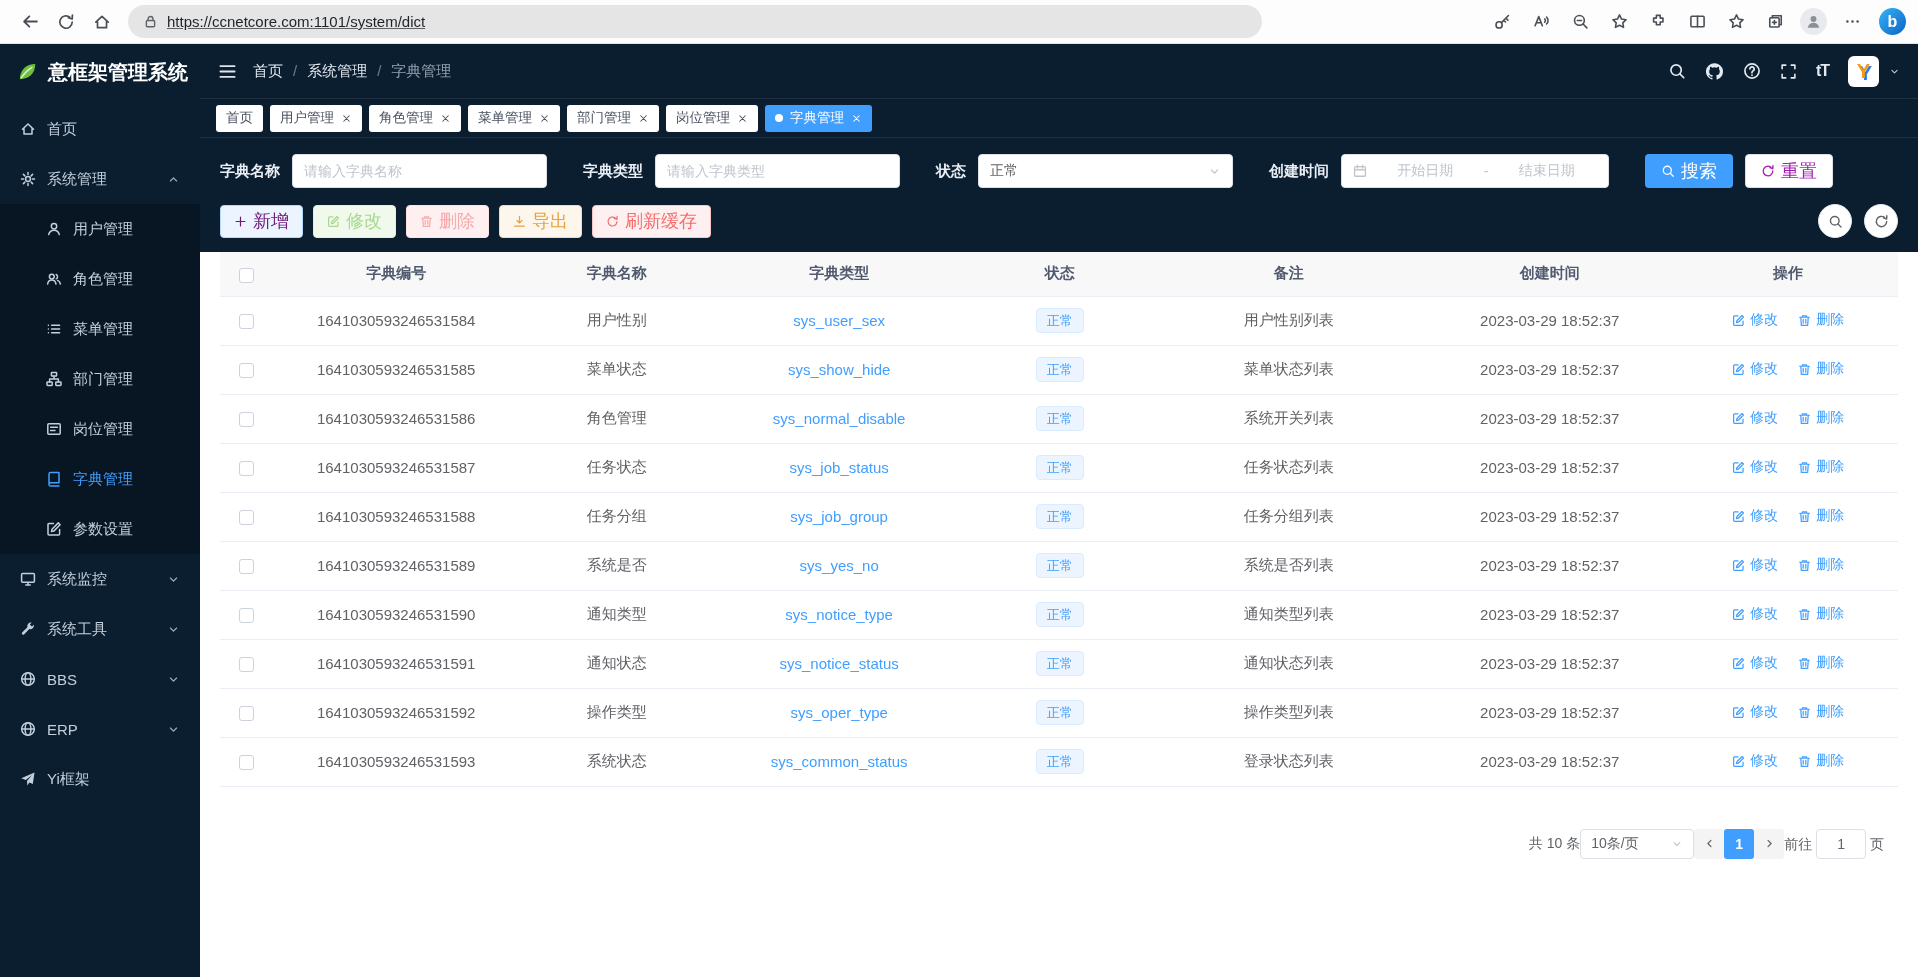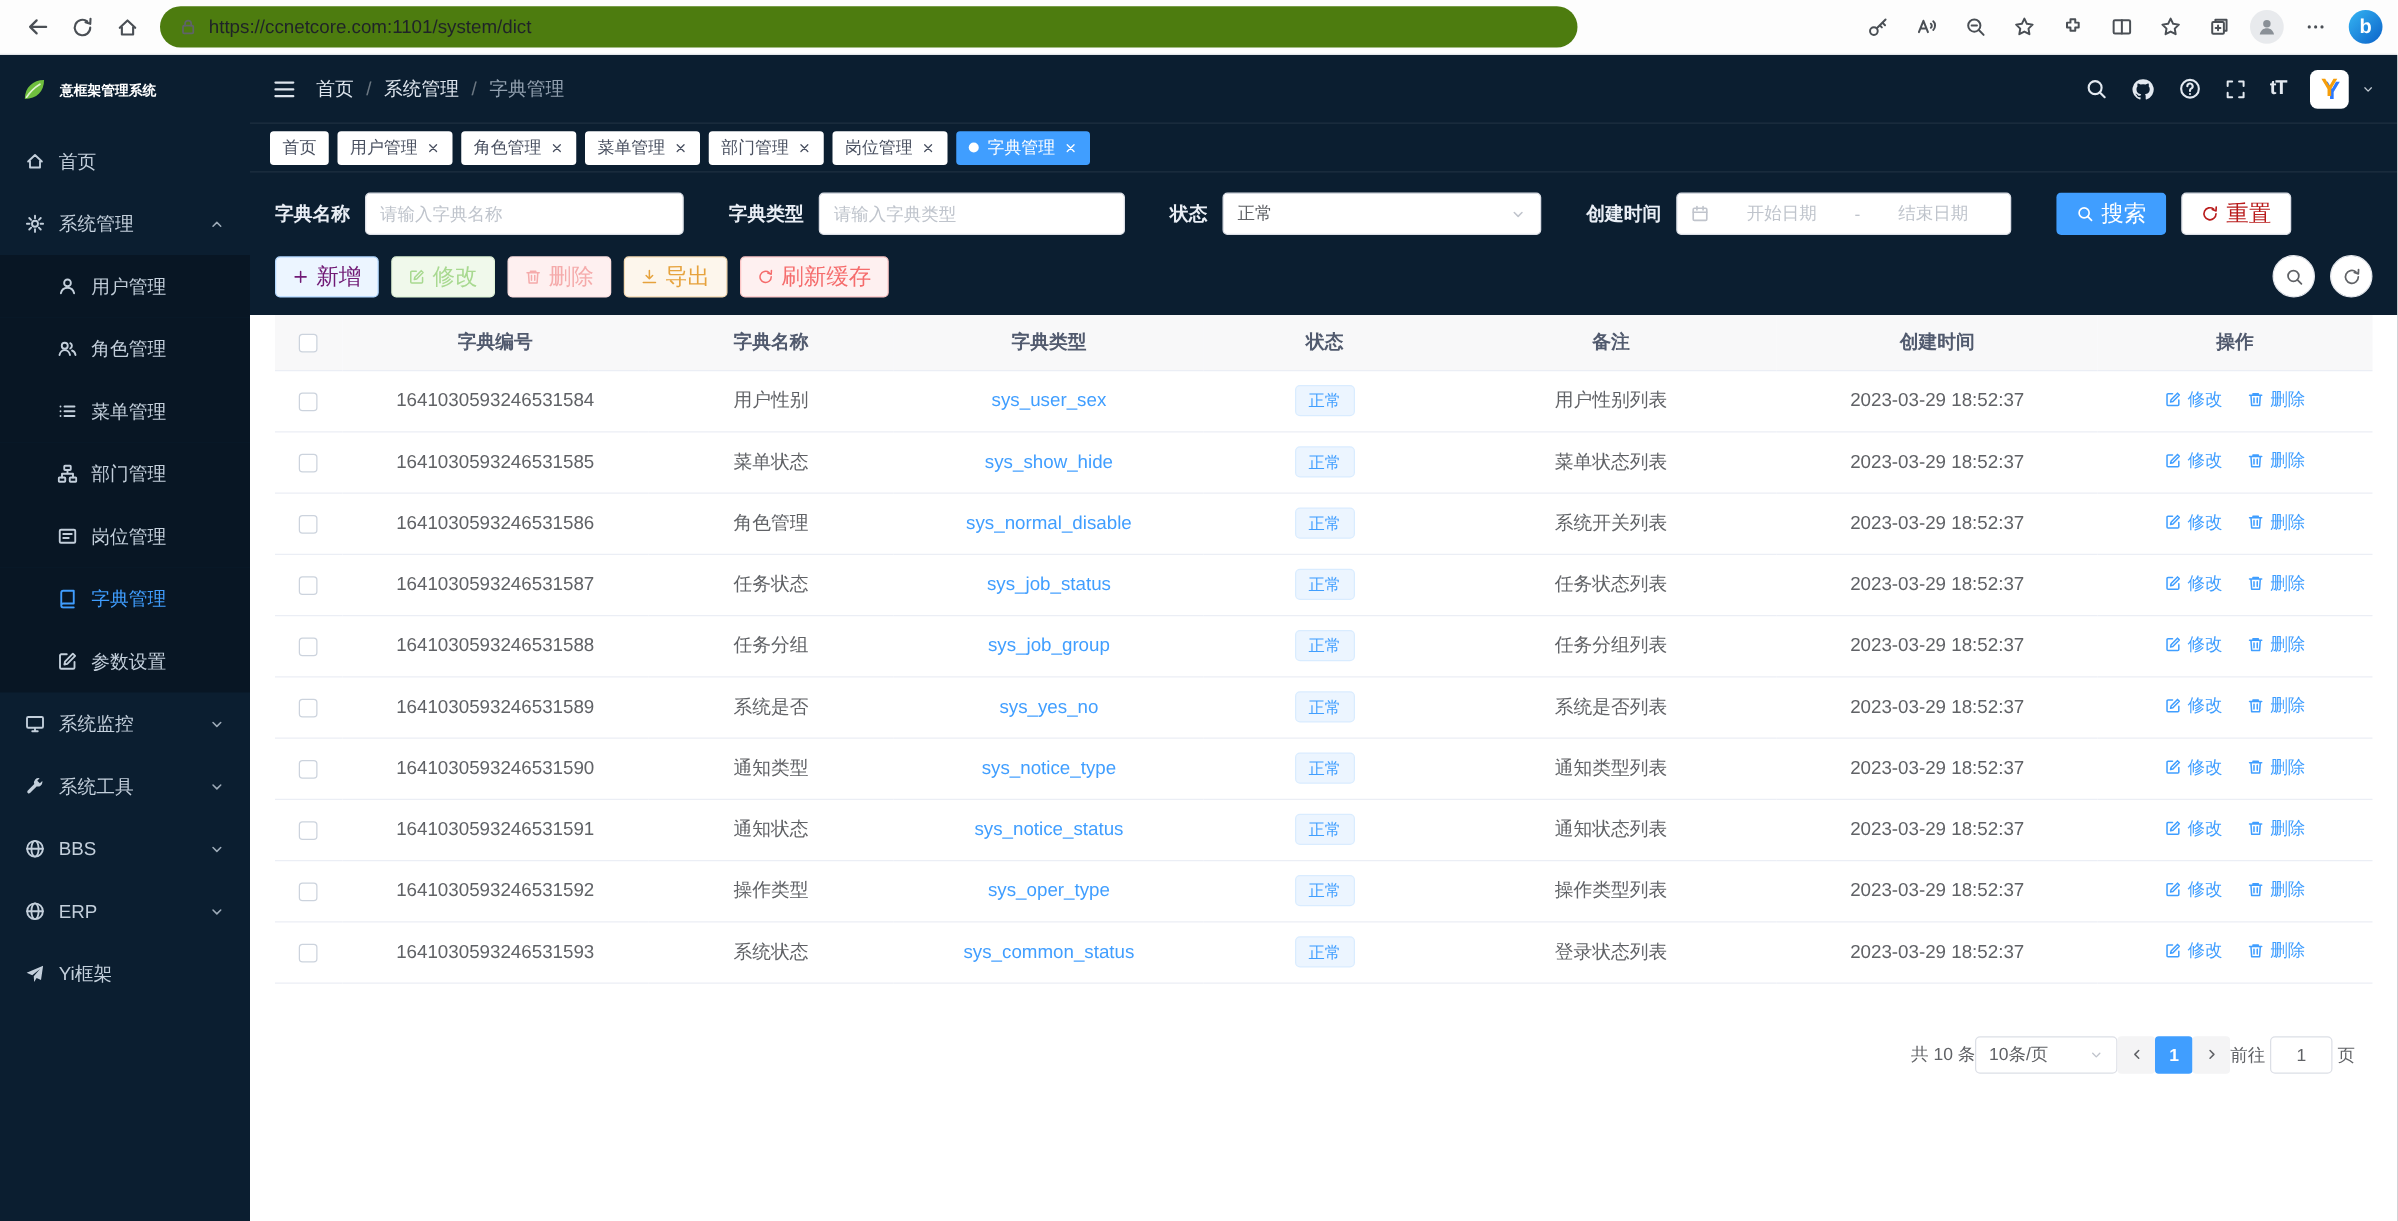--- a/index.html
+++ b/index.html
@@ -8,36 +8,36 @@
   [data-interactable="true"] { cursor:pointer; }
 
   .icon { display:inline-block; vertical-align:middle; fill:none; stroke:currentColor;
     stroke-width:1.5; stroke-linecap:round; stroke-linejoin:round; flex-shrink:0; }
 
   
   .browser { height:44px; display:flex; align-items:center; background:#fdfdfd;
     border-bottom:1px solid #e1e4e8; padding:0 12px; }
   .b-btn { width:36px; height:36px; display:flex; align-items:center; justify-content:center;
     color:#4a4f55; border-radius:6px; }
-  .url { width:1134px; height:33px; background:#4d7c0f; border-radius:17px; display:flex;
-    align-items:center; gap:9px; padding:0 15px; margin:0 8px; color:#5f6368; }
+  .url { width:1134px; height:33px; background:#e5e5e5; border-radius:17px; display:flex;
+    align-items:center; gap:9px; padding:0 15px; margin:0 8px; color:#5f6368;text-decoration:underline; }
   .url input { flex:1; border:none; background:transparent; font-size:15px; color:#1f2328; outline:none;
     font-family:inherit; }
   .b-right { margin-left:auto; display:flex; align-items:center; gap:3px; }
   .b-avatar { width:27px; height:27px; border-radius:50%; background:#e8eaed; color:#8a9097;
     display:flex; align-items:center; justify-content:center; margin:0 4px; }
   .bing { width:27px; height:27px; border-radius:50%; margin-left:6px;
     background:linear-gradient(135deg,#35b5f3,#0b62c9); color:#fff; font-weight:700; font-size:16px;
     display:flex; align-items:center; justify-content:center; }
 
   
   .app { display:flex; height:933px; }
   .sidebar { width:200px; background:#0b1e30; flex-shrink:0; display:flex; flex-direction:column; }
   .logo { height:56px; display:flex; align-items:center; gap:10px; padding:0 16px;
-    color:#ffffff; font-size:11px; font-weight:700; white-space:nowrap; }
+    color:#ffffff; font-size:20px; font-weight:700; white-space:nowrap; }
   .menu { flex:1; padding-top:4px; overflow:hidden; }
   .m-item { height:50px; display:flex; align-items:center; gap:11px; padding:0 20px;
     color:#c3cfdb; font-size:15px; white-space:nowrap; }
   .m-item[data-level="2"] { padding-left:46px; background:#081624; }
   .m-item[data-active="true"] { color:#409eff; }
   .m-item .chev { margin-left:auto; opacity:.8; }
 
   .main { flex:1; display:flex; flex-direction:column; min-width:0; background:#0b1e30; }
 
   
@@ -74,21 +74,21 @@
   .w-name { width:255px; } .w-type { width:245px; }
   .f-select { width:255px; justify-content:space-between; color:#606266; font-size:14px; }
   .f-select .caret { color:#c0c4cc; }
   .f-date { width:268px; gap:8px; color:#bfc4cc; font-size:14px; }
   .f-date .ph { flex:1; text-align:center; white-space:nowrap;font-family:Liberation Serif, serif; }
   .f-date .sep { color:#bfc4cc; }
 
   .btn { display:inline-flex; align-items:center; justify-content:center; gap:6px; height:34px;
     border-radius:4px; font-size:18px; padding:0 15px; border:1px solid transparent; white-space:nowrap; }
   .btn-search { background:#409eff; color:#fff; }
-  .btn-reset { background:#fff; border-color:#dcdfe6; color:#b91c1c; margin-left:12px; }
+  .btn-reset { background:#fff; border-color:#dcdfe6; color:#a21caf; margin-left:12px; }
 
   
   .toolbar { display:flex; align-items:center; padding:10px 20px 14px; gap:10px; }
   .btn-sm { height:33px; padding:0 13px; }
   .btn-add    { background:#ecf5ff; border-color:#b3d8ff; color:#701a75; }
   .btn-edit   { background:#f0f9eb; border-color:#e1f3d8; color:#a8d990; }
   .btn-del    { background:#fef0f0; border-color:#fde2e2; color:#f5abab; }
   .btn-export { background:#fdf6ec; border-color:#f5dab1; color:#e6a23c; }
   .btn-cache  { background:#fef0f0; border-color:#fbc4c4; color:#f56c6c;font-family:Liberation Serif, serif; }
   .toolbar-right { margin-left:auto; display:flex; gap:12px; }

